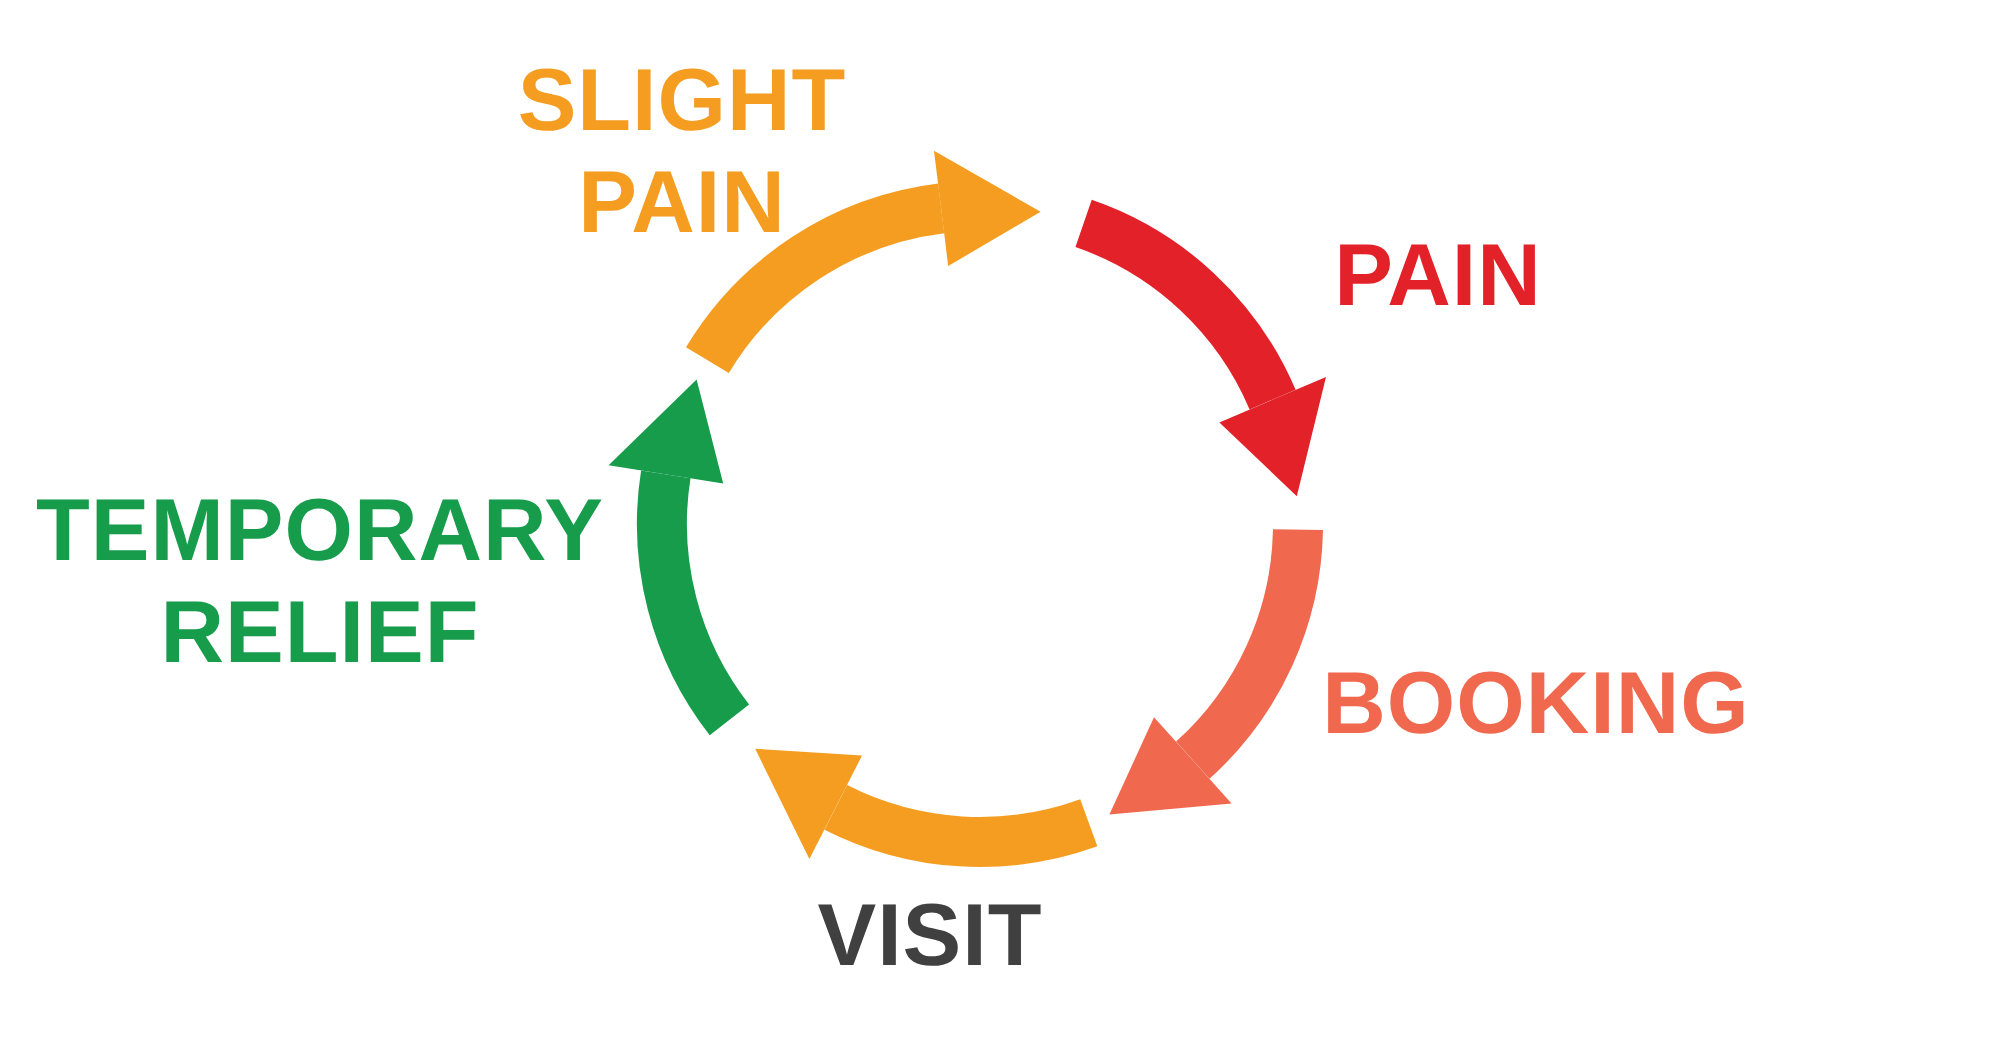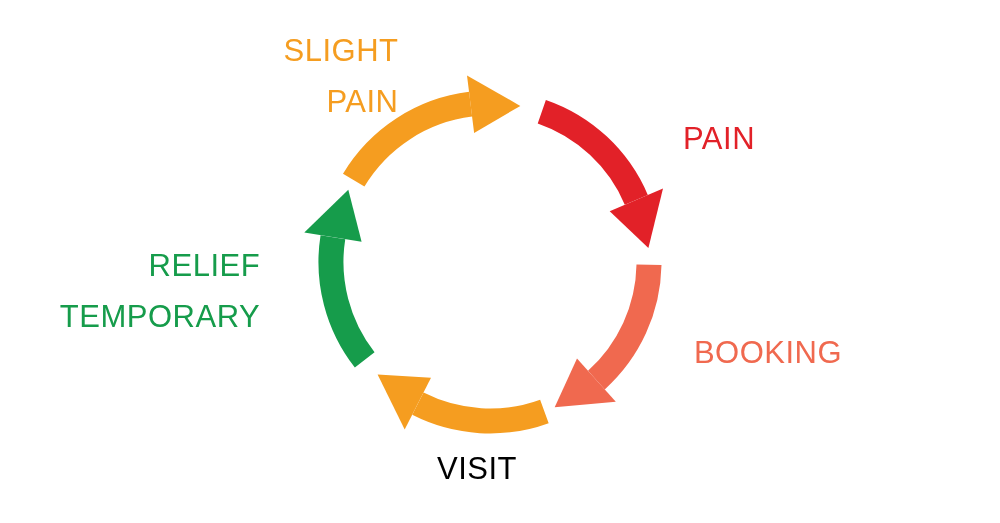--- a/index.html
+++ b/index.html
@@ -16,24 +16,24 @@
     font-family: "Liberation Sans", sans-serif;
   }
   .stage svg {
     position: absolute;
     left: 0;
     top: 0;
   }
   .cycle-label {
     position: absolute;
     transform: translate(-50%, -50%);
-    font-weight: normal;
-    font-size: 31px;
+    font-weight: bold;
+    font-size: 44px;
     line-height: 51px;
-    text-align: right;
+    text-align: center;
     white-space: nowrap;
     letter-spacing: 0.5px;
   }
 </style>
 </head>
 <body>
 
 <div class="stage">
   <svg id="cycle-svg" width="1000" height="523" viewBox="0 0 1000 523">
       <path d="M 353.7 180.1 A 159 159 0 0 1 470.6 104.2" fill="none" stroke="#F59D20" stroke-width="25" stroke-linecap="butt"></path>
@@ -51,21 +51,21 @@
       <div class="cycle-label" style="left: 341px; top: 76px; color: rgb(245, 157, 32);">
         <div>SLIGHT</div>
         <div>PAIN</div>
       </div>
       <div class="cycle-label" style="left: 719px; top: 138px; color: rgb(226, 33, 40);">
         <div>PAIN</div>
       </div>
       <div class="cycle-label" style="left: 768px; top: 352px; color: rgb(240, 105, 79);">
         <div>BOOKING</div>
       </div>
-      <div class="cycle-label" style="left: 465px; top: 468px; color: #000000; margin-left: 12px;">
+      <div class="cycle-label" style="left: 465px; top: 468px; color: #404040;">
         <div>VISIT</div>
       </div>
       <div class="cycle-label" style="left: 160px; top: 291px; color: rgb(22, 156, 75);">
+        <div>TEMPORARY</div>
         <div>RELIEF</div>
-        <div>TEMPORARY</div>
       </div>
     </div>
 </div>
 
 </body></html>

